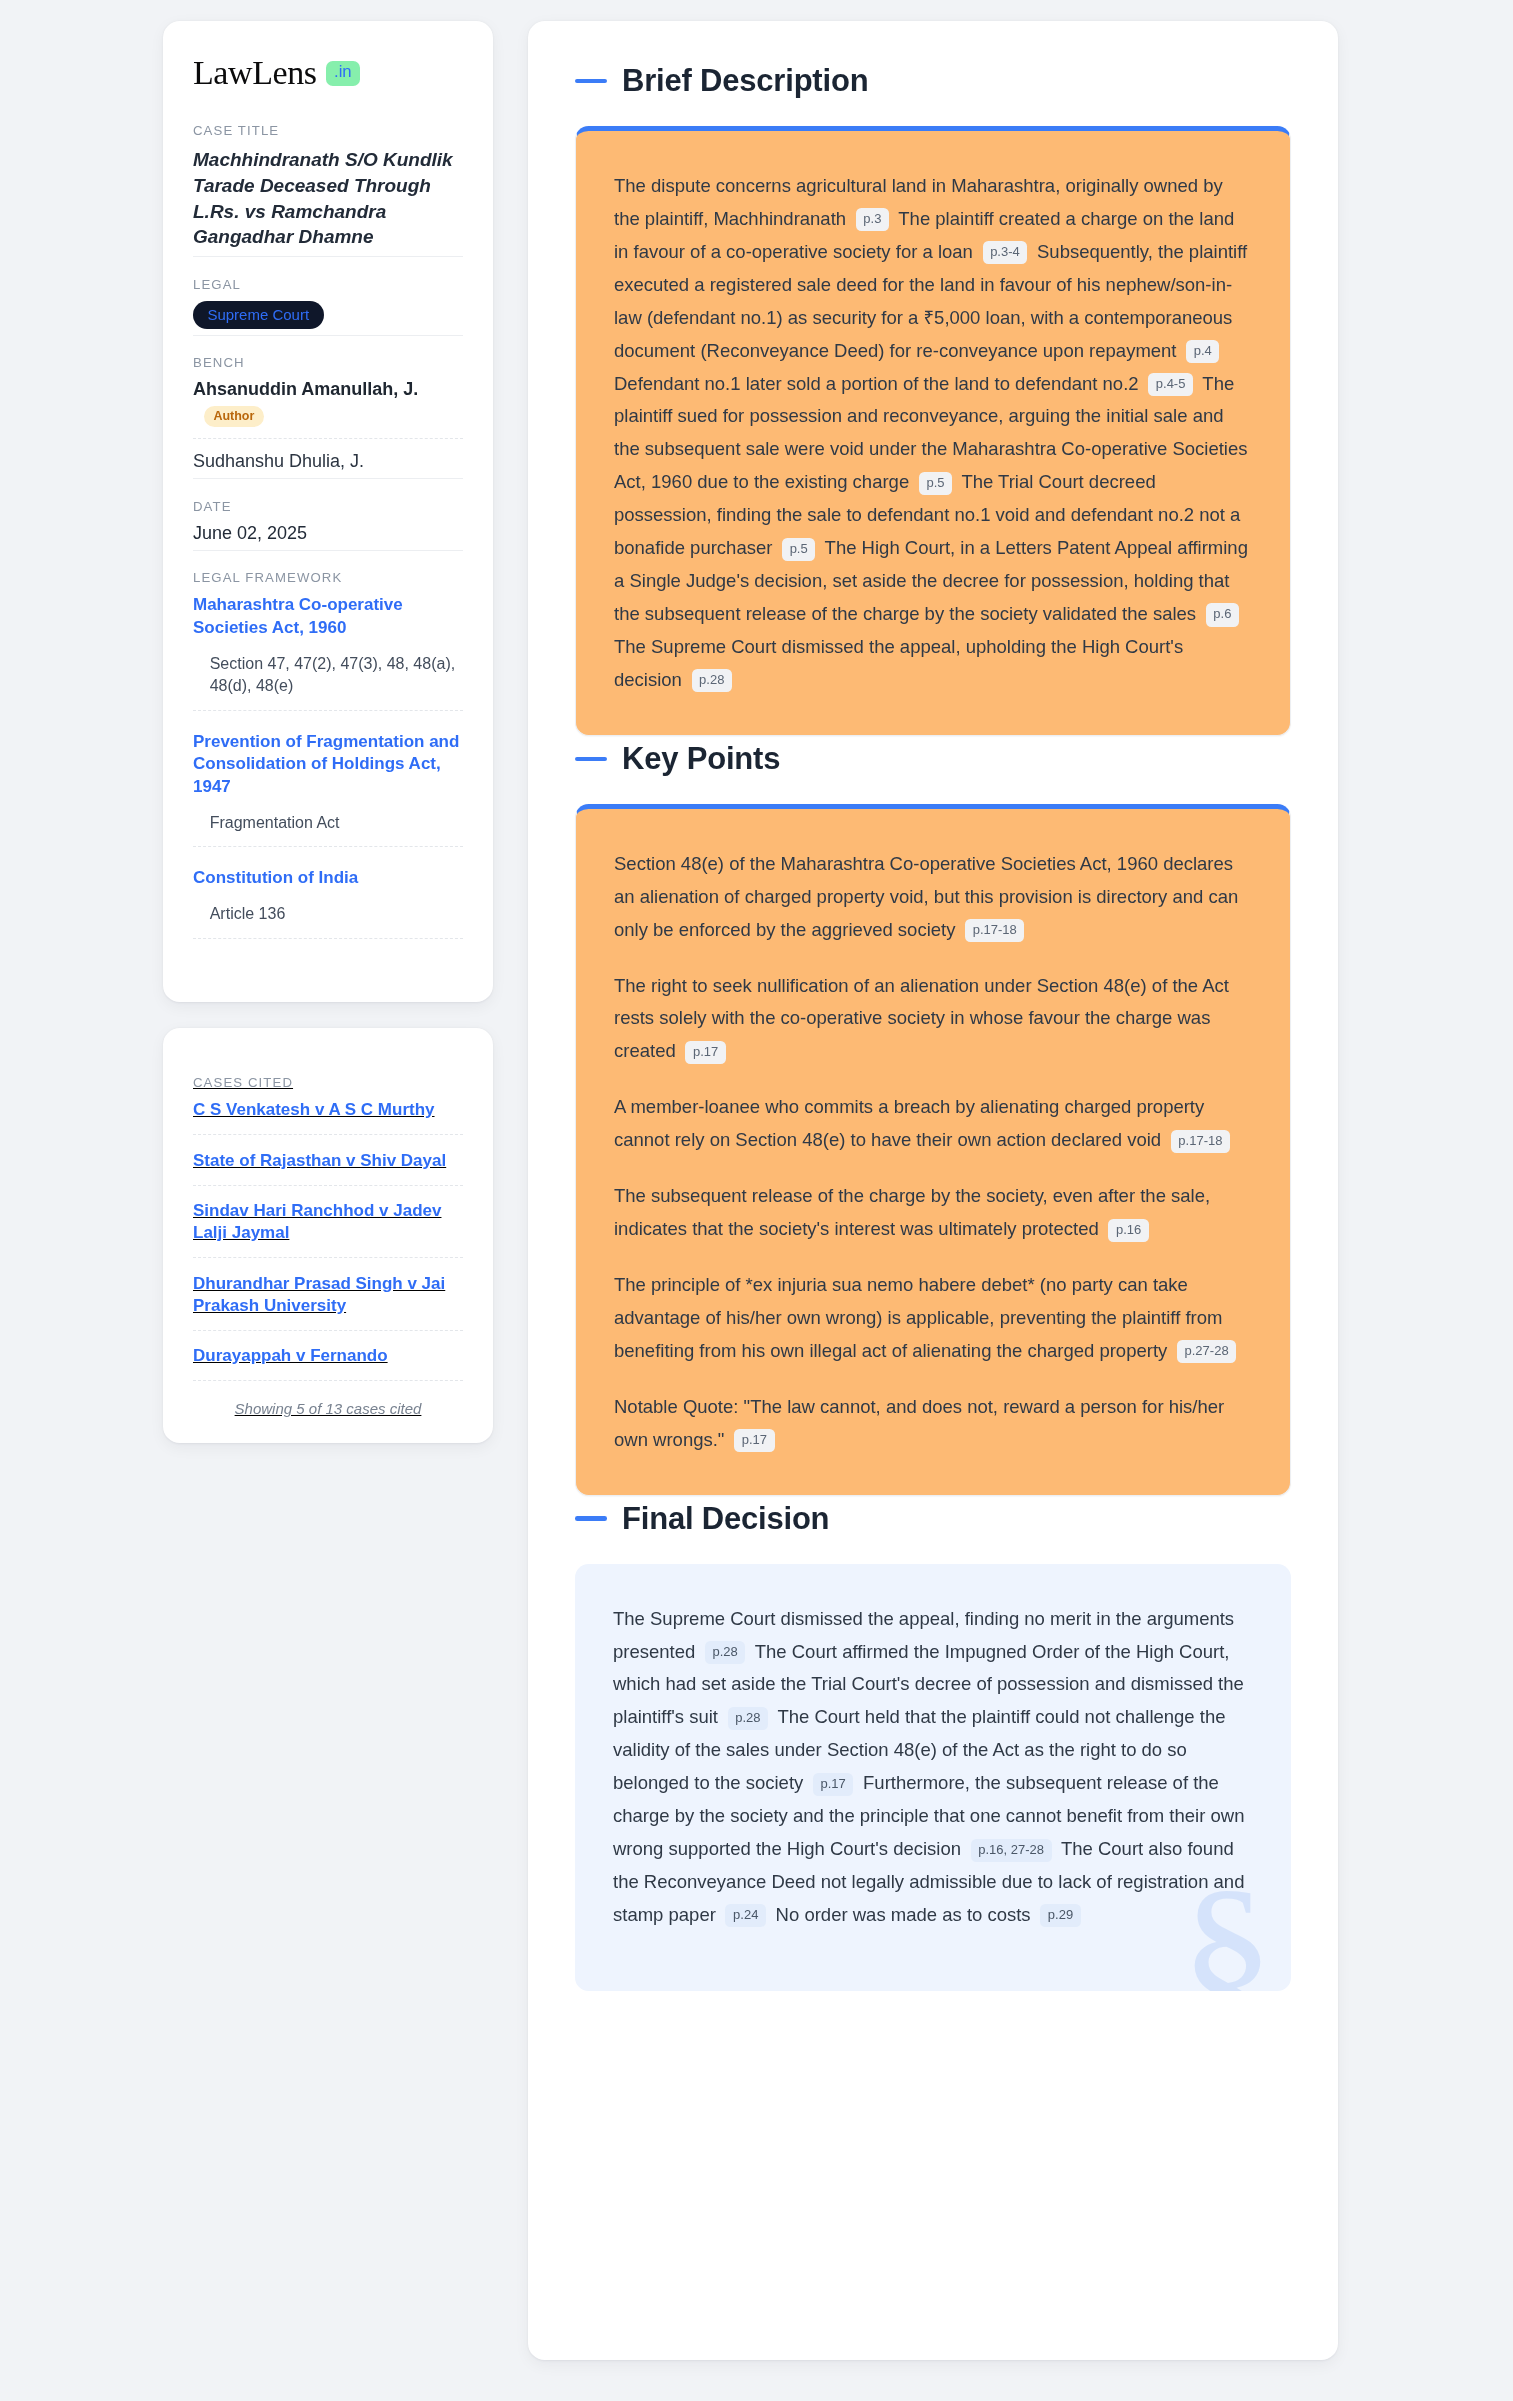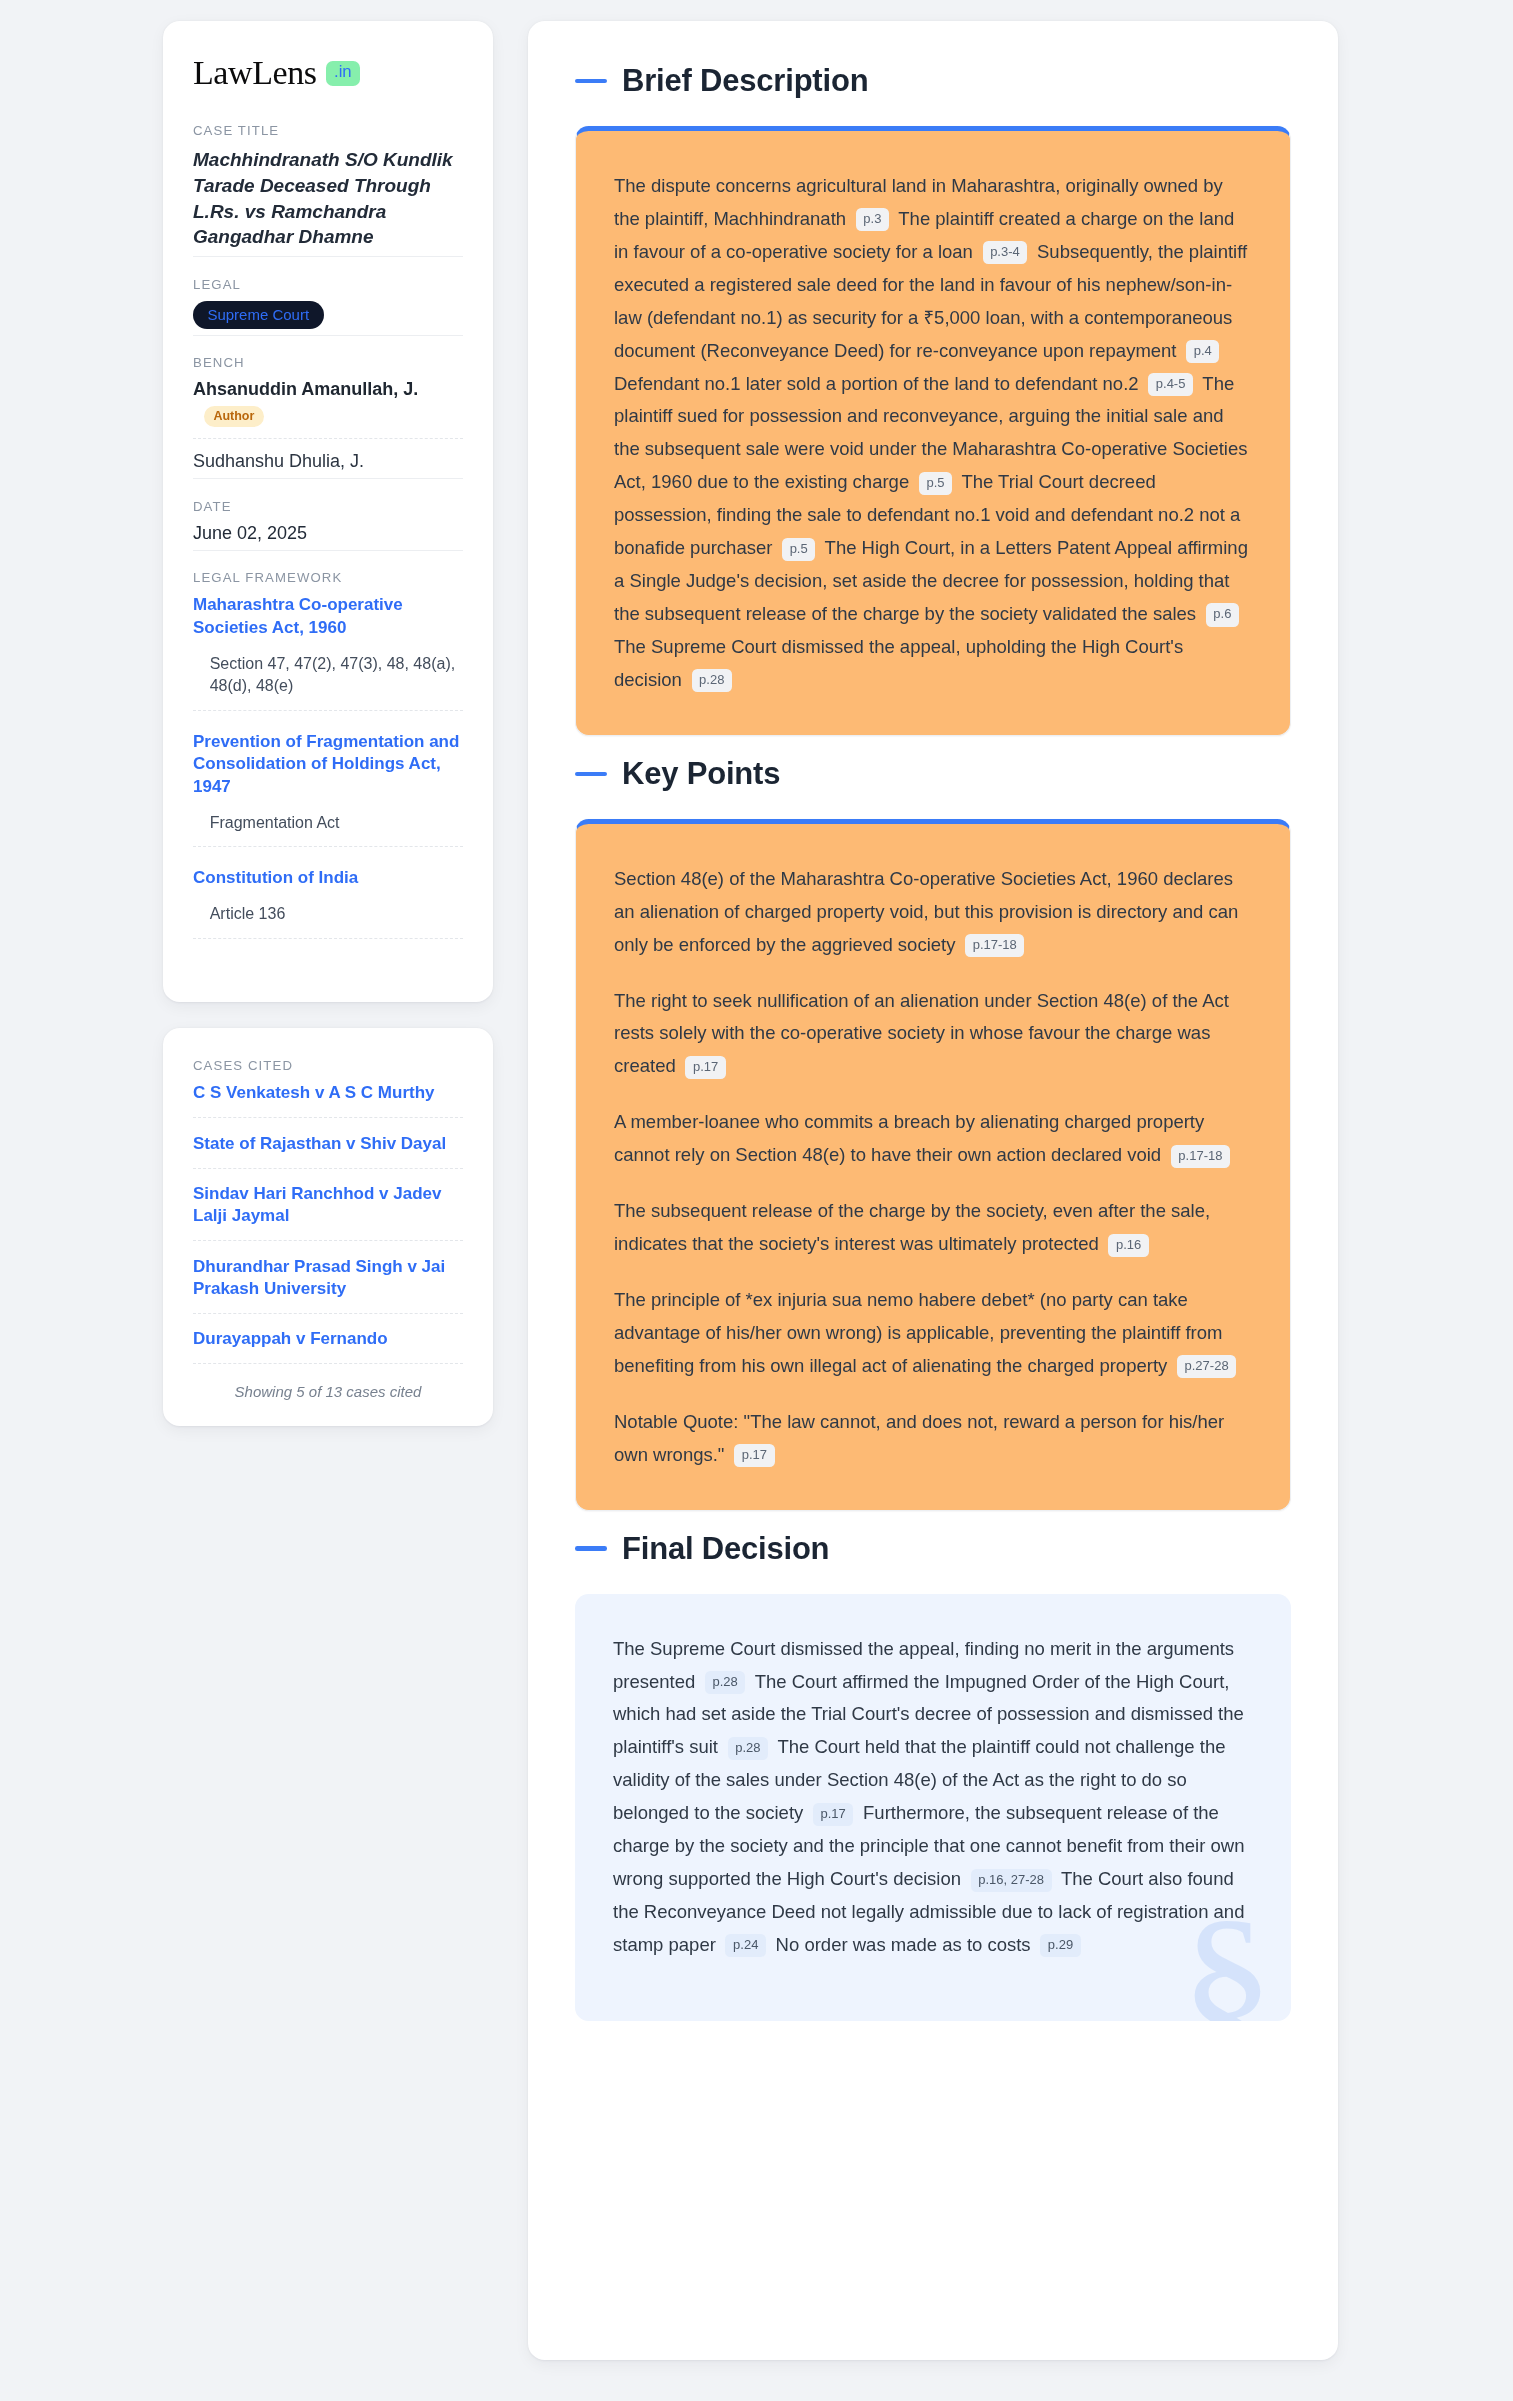--- a/index.html
+++ b/index.html
@@ -120,21 +120,21 @@
   .law-section {
     font-size: 16px;
     color: #434d5c;
     line-height: 1.42;
     padding: 0 0 12px 16.7px;
     border-bottom: 0.8px dashed #e3e6ea;
     margin-bottom: 19.7px;
   }
   .law-group:last-child .law-section { margin-bottom: 7.6px; }
 
-  .cases-card { padding: 30px 30px 26px 30px; }
+  .cases-card { padding: 47px 30px 26px 30px; text-decoration: underline; }
   .case-link {
     font-size: 17px;
     font-weight: bold;
     color: #2f6df6;
     line-height: 1.3;
     padding-bottom: 13px;
     border-bottom: 0.8px dashed #e3e6ea;
     margin-bottom: 14.4px;
     cursor: pointer;
   }
@@ -149,21 +149,21 @@
   
   .main {
     flex: 1;
     background: #ffffff;
     border-radius: 16.7px;
     box-shadow: 0 0.8px 2.3px rgba(16,24,40,0.06), 0 4.5px 15px rgba(16,24,40,0.05);
     padding: 42px 47px 91px 47px;
     min-height: 2339px;
   }
 
-  .section { margin-bottom: 20px; }
+  .section { margin-bottom: 5px; }
 
   .section-head {
     display: flex;
     align-items: center;
     gap: 15px;
     margin-bottom: 27px;
   }
   .dash {
     width: 32px;
     height: 4.5px;

